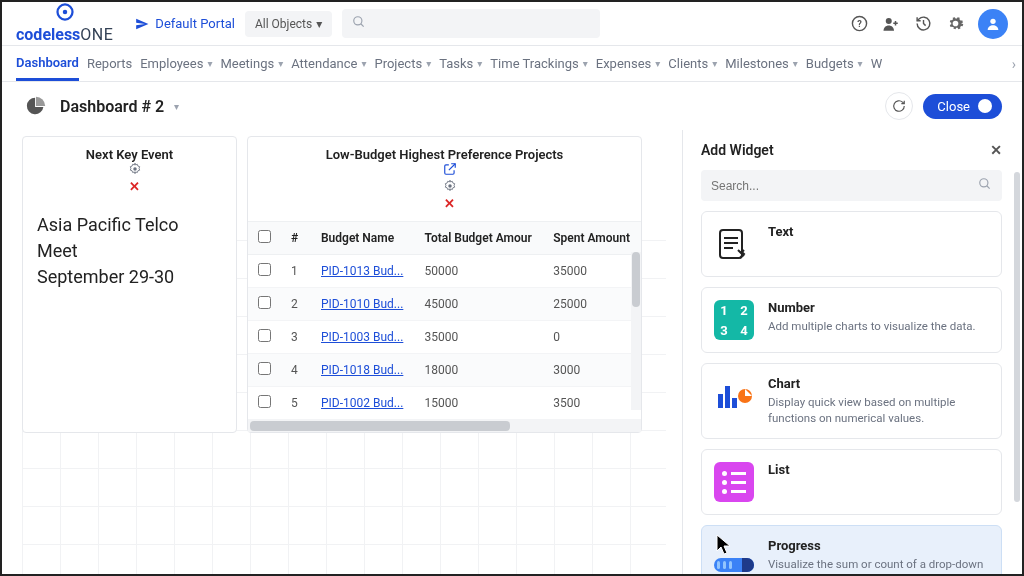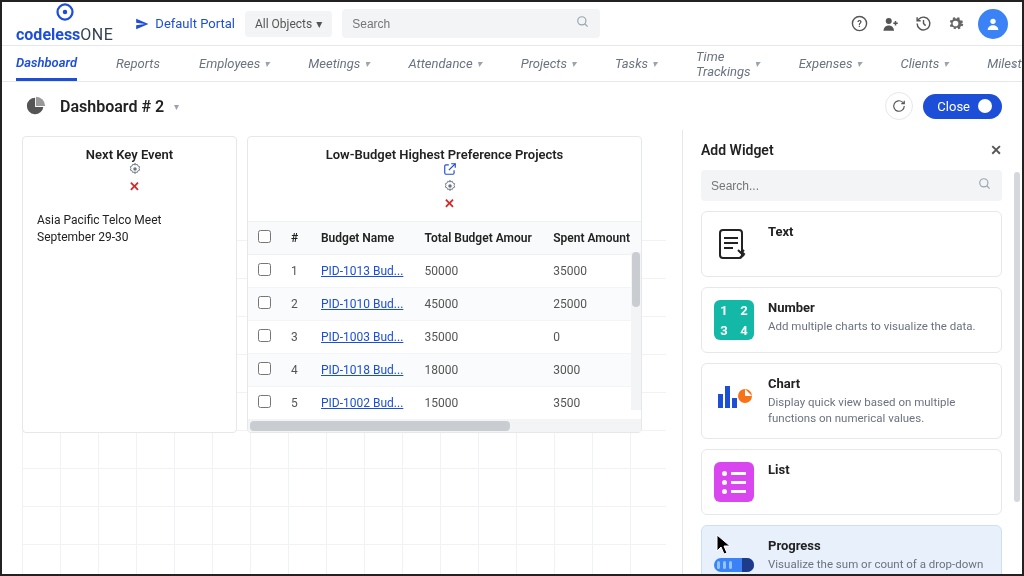--- a/index.html
+++ b/index.html
@@ -14,21 +14,21 @@
 .obj-select { display: flex; align-items: center; gap: 4px; background: #f3f4f6; border-radius: 4px; padding: 6px 10px; font-size: 12px; color: #555; cursor: pointer; }
 .search-box { display: flex; align-items: center; background: #f3f4f6; border-radius: 4px; padding: 6px 10px; width: 258px; }
 .search-box input { border: none; background: transparent; outline: none; flex: 1; font-size: 12px; }
 .search-box .sicon { color: #9ca3af; }
 .header-spacer { flex: 1; }
 .header-icons { display: flex; align-items: center; gap: 14px; color: #555; }
 .hicon { cursor: pointer; width: 18px; height: 18px; display: flex; align-items: center; justify-content: center; }
 .avatar { width: 30px; height: 30px; border-radius: 50%; background: #3b82f6; color: #fff; display: flex; align-items: center; justify-content: center; }
 
 
-.nav { display: flex; align-items: center; padding: 0 14px; height: 36px; border-bottom: 1px solid #e5e7eb; gap: 39px; font-size: 13px; color: #6b7280; position: relative; font-style: italic; }
+.nav { display: flex; align-items: center; padding: 0 14px; height: 36px; border-bottom: 1px solid #e5e7eb; gap: 8px; font-size: 13px; color: #6b7280; position: relative; }
 .nav .tab { display: flex; align-items: center; gap: 4px; cursor: pointer; padding: 8px 0; }
 .nav .tab.active { color: #1d4ed8; font-weight: 600; border-bottom: 3px solid #1d4ed8; margin-bottom: -1px; }
 .nav .caret { font-size: 10px; color: #9ca3af; }
 .nav-scroll-right { position: absolute; right: 6px; color: #9ca3af; cursor: pointer; font-size: 14px; }
 
 
 .pagebar { display: flex; align-items: center; padding: 10px 20px; gap: 10px; }
 .pagebar .picon { width: 28px; height: 28px; display: flex; align-items: center; justify-content: center; color: #555; }
 .pagebar .ptitle { font-size: 16px; font-weight: 600; color: #222; }
 .pagebar .pcaret { font-size: 10px; color: #9ca3af; cursor: pointer; }
@@ -43,21 +43,21 @@
 .grid-bg { position: absolute; left: 20px; right: 16px; top: 110px; bottom: 0; background-image: linear-gradient(#f1f2f4 1px, transparent 1px), linear-gradient(90deg, #f1f2f4 1px, transparent 1px); background-size: 38px 38px; pointer-events: none; }
 
 
 .widgets { display: flex; gap: 10px; position: relative; z-index: 1; }
 .widget { background: #fff; border: 1px solid #e5e7eb; border-radius: 4px; }
 .widget-key { width: 215px; }
 .widget-header { display: flex; align-items: center; padding: 10px 12px; font-size: 13px; font-weight: 600; color: #222; flex-direction: column; }
 .widget-header .spacer { flex: 1; }
 .wh-icon { margin-left: 10px; color: #6b7280; cursor: pointer; }
 .wh-icon.red { color: #dc2626; }
-.key-body { padding: 8px 14px 18px; font-size: 12px; color: #222; line-height: 1.45; }
+.key-body { padding: 8px 14px 18px; font-size: 18px; color: #222; line-height: 1.45; }
 
 .widget-table { width: 395px; }
 .tbl-wrap { position: relative; }
 .tbl { width: 100%; border-collapse: collapse; font-size: 12px; }
 .tbl th { text-align: left; font-weight: 600; color: #222; padding: 8px 10px; background: #f9fafb; border-top: 1px solid #eef0f2; border-bottom: 1px solid #eef0f2; white-space: nowrap; }
 .tbl td { padding: 8px 10px; border-bottom: 1px solid #f3f4f6; color: #555; }
 .tbl tr.alt td { background: #fafbfc; }
 .tbl .link { color: #1d4ed8; text-decoration: underline; cursor: pointer; }
 .tbl .chk { width: 24px; text-align: center; }
 .tbl .num { width: 30px; }
@@ -103,21 +103,20 @@
     <svg width="14" height="14" viewBox="0 0 24 24">
         <path d="M2 21l21-9L2 3v7l15 2-15 2z" fill="#1d4ed8"></path>
       </svg>
     <span>Default Portal</span>
   </div>
   <div class="obj-select">
     <span>All Objects</span>
     <span class="caret">▾</span>
   </div>
   <div class="search-box">
-    <input type="text" placeholder="Search" style="">
     <span class="sicon"><svg width="14" height="14" viewBox="0 0 24 24" fill="none" stroke="#9ca3af" stroke-width="2">
           <circle cx="10" cy="10" r="7"></circle>
           <line x1="20" y1="20" x2="15" y2="15"></line>
         </svg></span>
   </div>
   <div class="header-spacer"></div>
   <div class="header-icons">
     <span class="hicon">
         <svg width="17" height="17" viewBox="0 0 24 24" fill="#555">
           <circle cx="12" cy="12" r="10" fill="none" stroke="#555" stroke-width="2"></circle>

